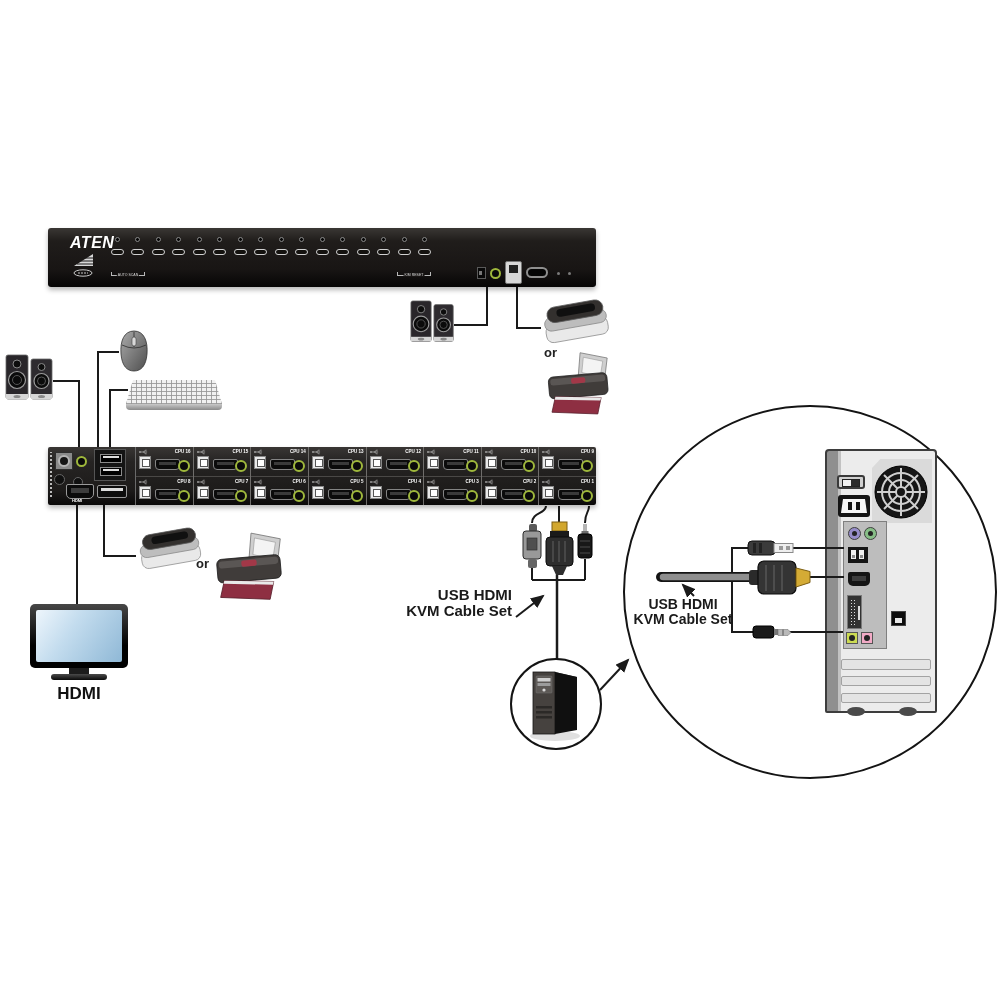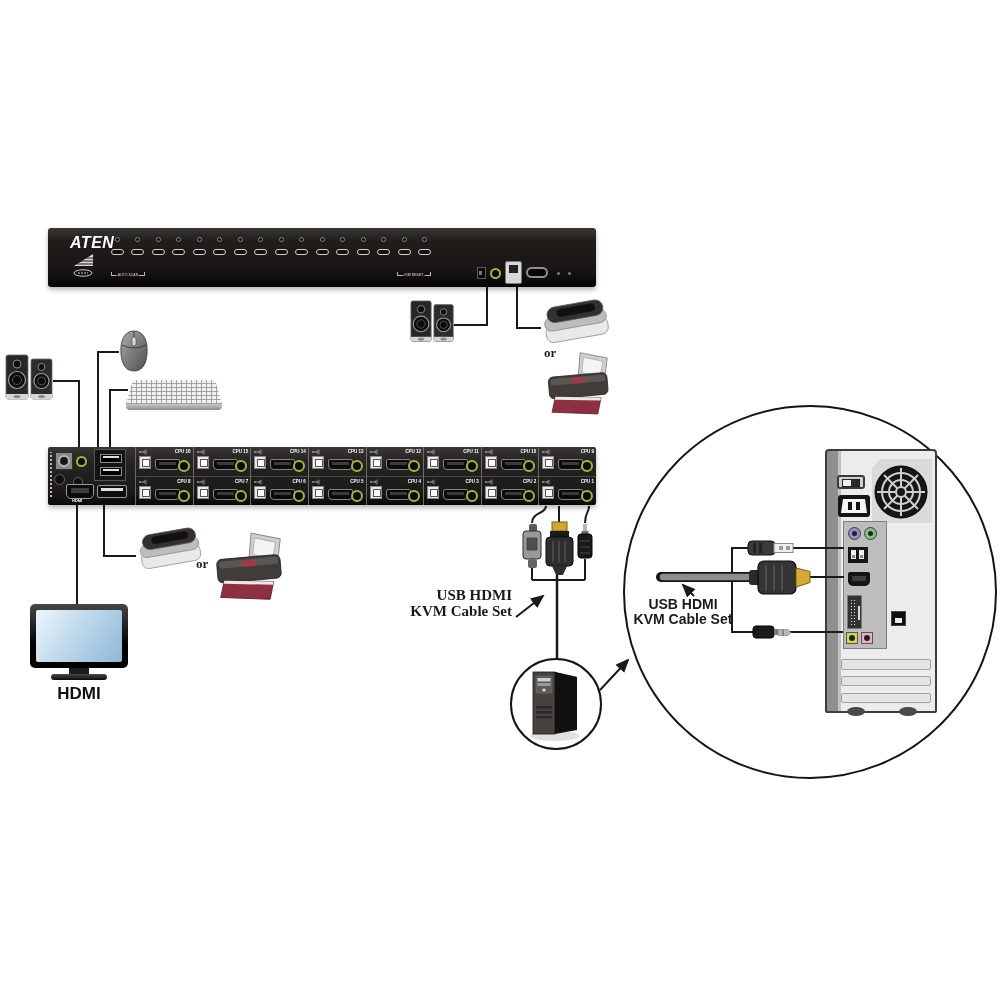--- a/index.html
+++ b/index.html
@@ -1,20 +1,20 @@
 <!DOCTYPE html>
 <html><head>
 <meta charset="utf-8">
 <style>
   html,body{margin:0;padding:0;background:#fff;}
   .canvas{position:relative;width:1000px;height:1000px;background:#fff;overflow:hidden;
           font-family:"Liberation Sans",sans-serif;}
   .lines-svg{position:absolute;left:0;top:0;z-index:1;}
   .device{position:absolute;z-index:2;}
-  .lbl{position:absolute;z-index:3;color:#222;font-family:Liberation Serif, serif;}
+  .lbl{position:absolute;z-index:3;color:#222;}
 
   
   .front-panel{left:48px;top:228px;width:548px;height:59px;border-radius:3px;
     background:linear-gradient(180deg,#3a3734 0%,#201d1b 22%,#181514 70%,#060505 100%);
     box-shadow:0 3px 5px rgba(0,0,0,.28);}
   .fp-brand{position:absolute;left:22px;top:6px;color:#fff;font-weight:bold;font-style:italic;
     font-size:16px;letter-spacing:.5px;}
   .fp-sub{position:absolute;left:24px;top:24px;}
   .fp-buttons{position:absolute;left:62px;top:9px;width:322px;display:flex;justify-content:space-between;}
   .fp-col{width:14px;display:flex;flex-direction:column;align-items:center;}

